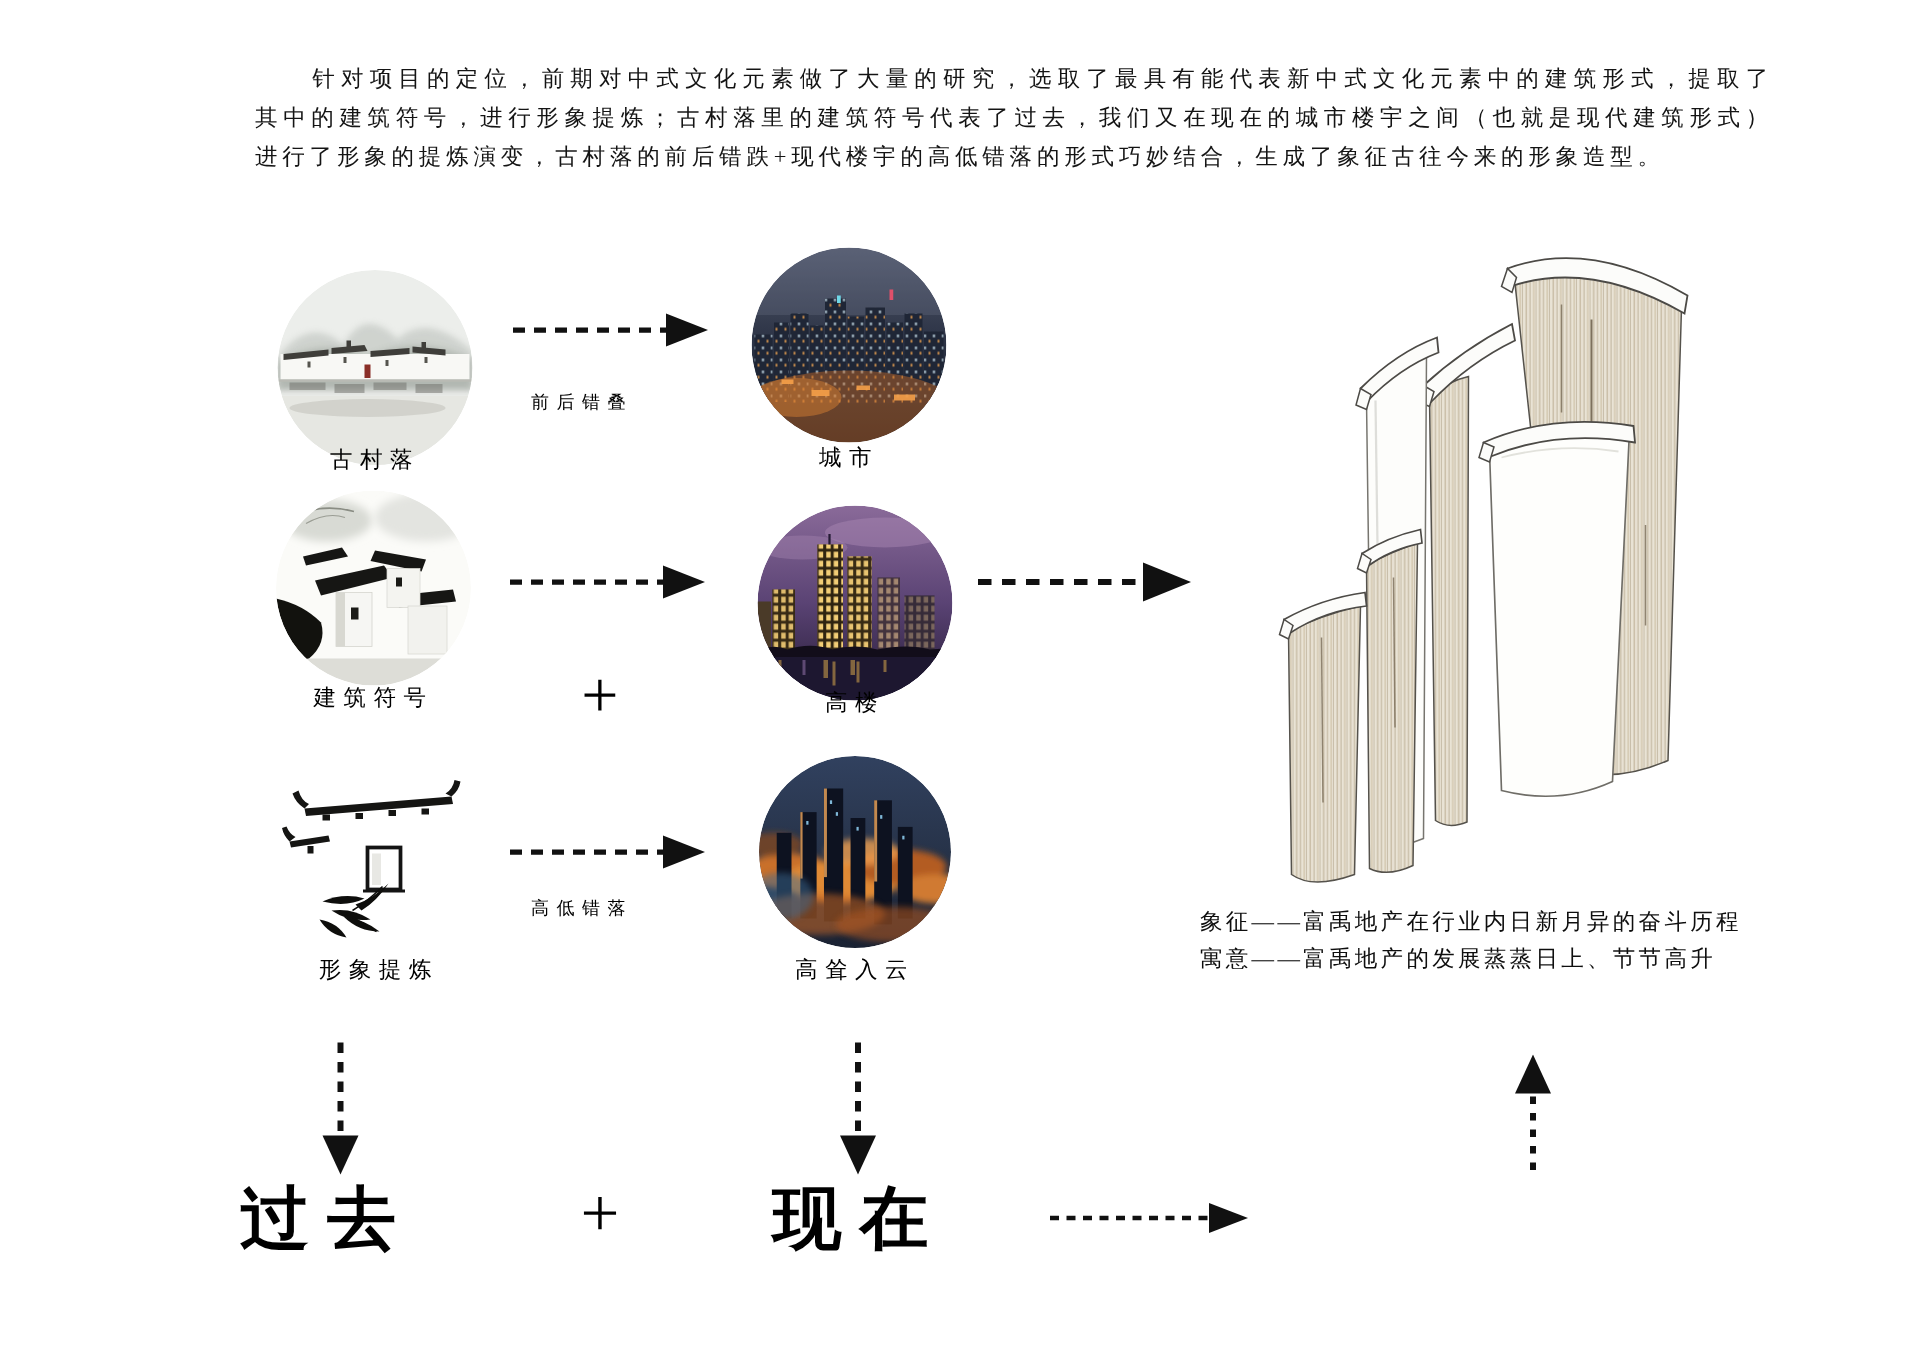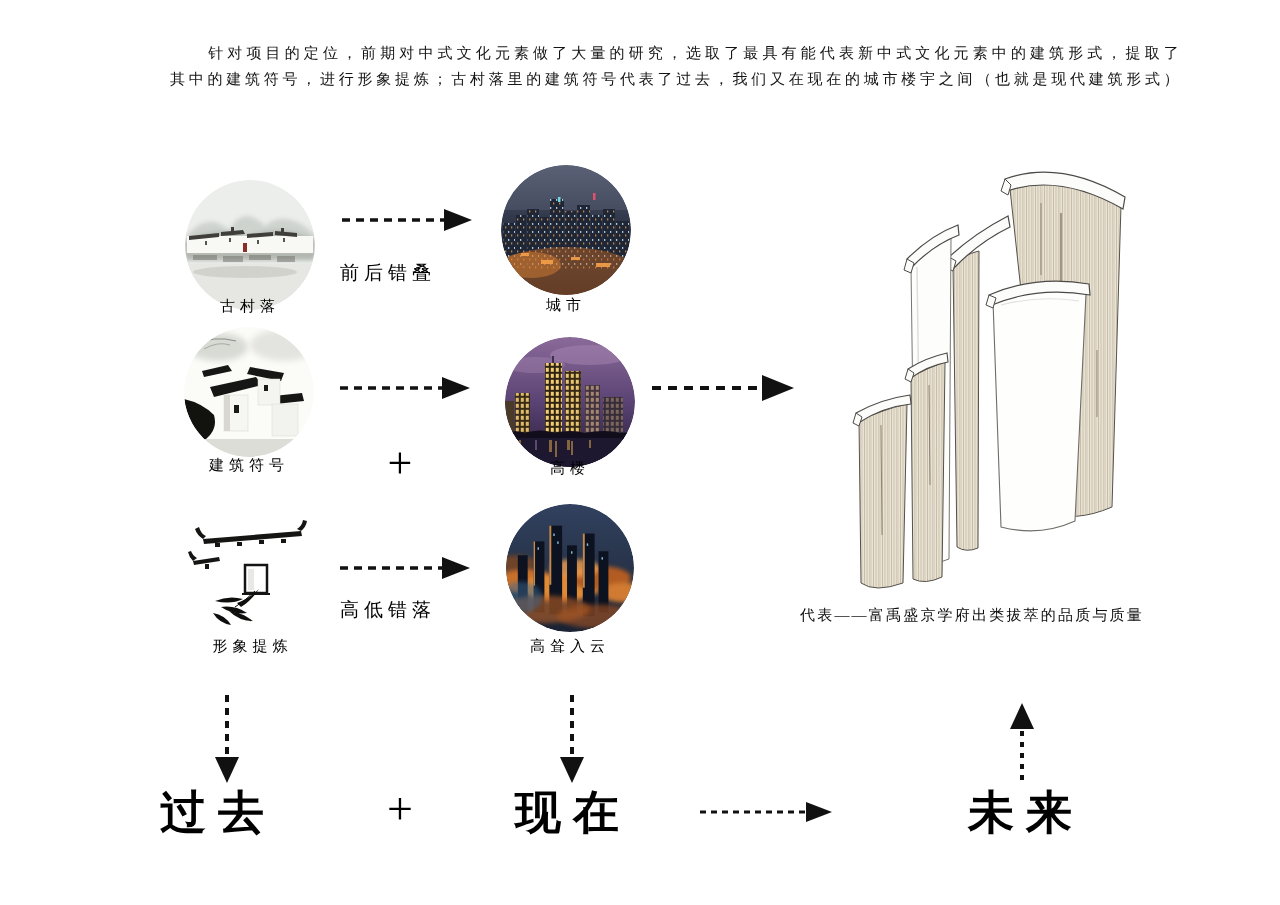--- a/index.html
+++ b/index.html
@@ -8,37 +8,38 @@
   .abs{position:absolute;}
   
   .intro{position:absolute;left:170px;top:40px;width:1012px;font-size:15px;color:#141414;}
   .intro .ln{line-height:26px;letter-spacing:3.2px;text-align:justify;text-align-last:justify;}
   .intro .ln.last{text-align-last:left;}
   
   .circ{position:absolute;border-radius:50%;overflow:hidden;}
   .circ svg{display:block;}
   
   .img-label{position:absolute;font-size:15px;letter-spacing:5px;text-align:center;color:#000;white-space:nowrap;}
-  .arrow-label{position:absolute;font-size:19px;letter-spacing:5px;text-align:center;color:#000;white-space:nowrap;}
+  .arrow-label{position:absolute;font-size:12px;letter-spacing:5px;text-align:center;color:#000;white-space:nowrap;}
   
   .era{position:absolute;font-size:46px;font-weight:bold;letter-spacing:12px;text-align:left;color:#000;white-space:nowrap;}
   .plus-mid{position:absolute;font-size:44px;font-weight:400;text-align:center;color:#000;}
   .plus-era{position:absolute;font-size:46px;font-weight:400;text-align:center;color:#000;}
   
   .anno{position:absolute;left:800px;top:603px;width:420px;font-size:15px;line-height:25px;letter-spacing:2.2px;color:#0e0e0e;}
   .anno div{white-space:nowrap;}
 </style>
 </head>
 <body>
 
 <div id="canvas">
 
   <div class="intro">
     <div class="ln">　　针对项目的定位，前期对中式文化元素做了大量的研究，选取了最具有能代表新中式文化元素中的建筑形式，提取了</div>
     <div class="ln">其中的建筑符号，进行形象提炼；古村落里的建筑符号代表了过去，我们又在现在的城市楼宇之间（也就是现代建筑形式）</div>
+    <div class="ln last">进行了形象的提炼演变，古村落的前后错跌+现代楼宇的高低错落的形式巧妙结合，生成了象征古往今来的形象造型。</div>
   </div>
 
   <div class="circ" style="left:185px;top:180px;width:130px;height:130px;">
     <svg width="130" height="130" viewBox="0 0 130 130">
       <defs>
         <clipPath id="c1">
             <circle cx="65" cy="65" r="65"></circle>
           </clipPath>
         <filter id="f1" x="-20%" y="-20%" width="140%" height="140%">
             <feGaussianBlur stdDeviation="2"></feGaussianBlur>
@@ -373,21 +374,22 @@
       <path d="M144,140 L141,150 L148,153 L151,143 Z" fill="#fcfcfa" stroke="#4c4a46" stroke-width="1"></path>
 
       <path d="M14,266 L16,428 Q30,438 58,428 L62,249 Q36,255 14,266 Z" fill="url(#wd)" stroke="#55524c" stroke-width="1"></path>
       <line x1="36" y1="270" x2="37" y2="380" stroke="#6b5d48" stroke-width="1" opacity="0.7"></line>
       <path d="M11,258 Q36,244 65,240 L66,249 Q38,252 15,267 Z" fill="#fcfcfa" stroke="#4c4a46" stroke-width="1.1"></path>
       <path d="M11,258 L8,268 L14,271 L17,262 Z" fill="#fcfcfa" stroke="#4c4a46" stroke-width="1"></path>
     </svg>
   </div>
 
   <div class="anno">
-    <div>代表——富禹盛京学府出类拔萃的品质与质量</div>
+    <div>象征——富禹地产在行业内日新月异的奋斗历程</div>
+    <div>寓意——富禹地产的发展蒸蒸日上、节节高升</div>
   </div>
 
   <div class="abs" style="left:212px;top:693px;">
     <svg width="30" height="92" viewBox="0 0 30 92">
       <line x1="15" y1="2" x2="15" y2="64" stroke="#111" stroke-width="4" stroke-dasharray="7 6"></line>
       <polygon points="3,64 27,64 15,90" fill="#111"></polygon>
     </svg>
   </div>
   <div class="abs" style="left:557px;top:693px;">
     <svg width="30" height="92" viewBox="0 0 30 92">
@@ -404,15 +406,14 @@
 
   <div class="era" style="left:160px;top:782px;width:125px;">过去</div>
   <div class="plus-era" style="left:372px;top:782px;width:56px;">+</div>
   <div class="era" style="left:515px;top:782px;width:125px;">现在</div>
   <div class="abs" style="left:698px;top:799px;">
     <svg width="140" height="26" viewBox="0 0 140 26">
       <line x1="2" y1="13" x2="108" y2="13" stroke="#111" stroke-width="3" stroke-dasharray="6 5"></line>
       <polygon points="108,3 108,23 134,13" fill="#111"></polygon>
     </svg>
   </div>
-  <div class="era" style="left:968px;top:782px;width:125px;">未来</div>
 
 </div>
 
 </body></html>

